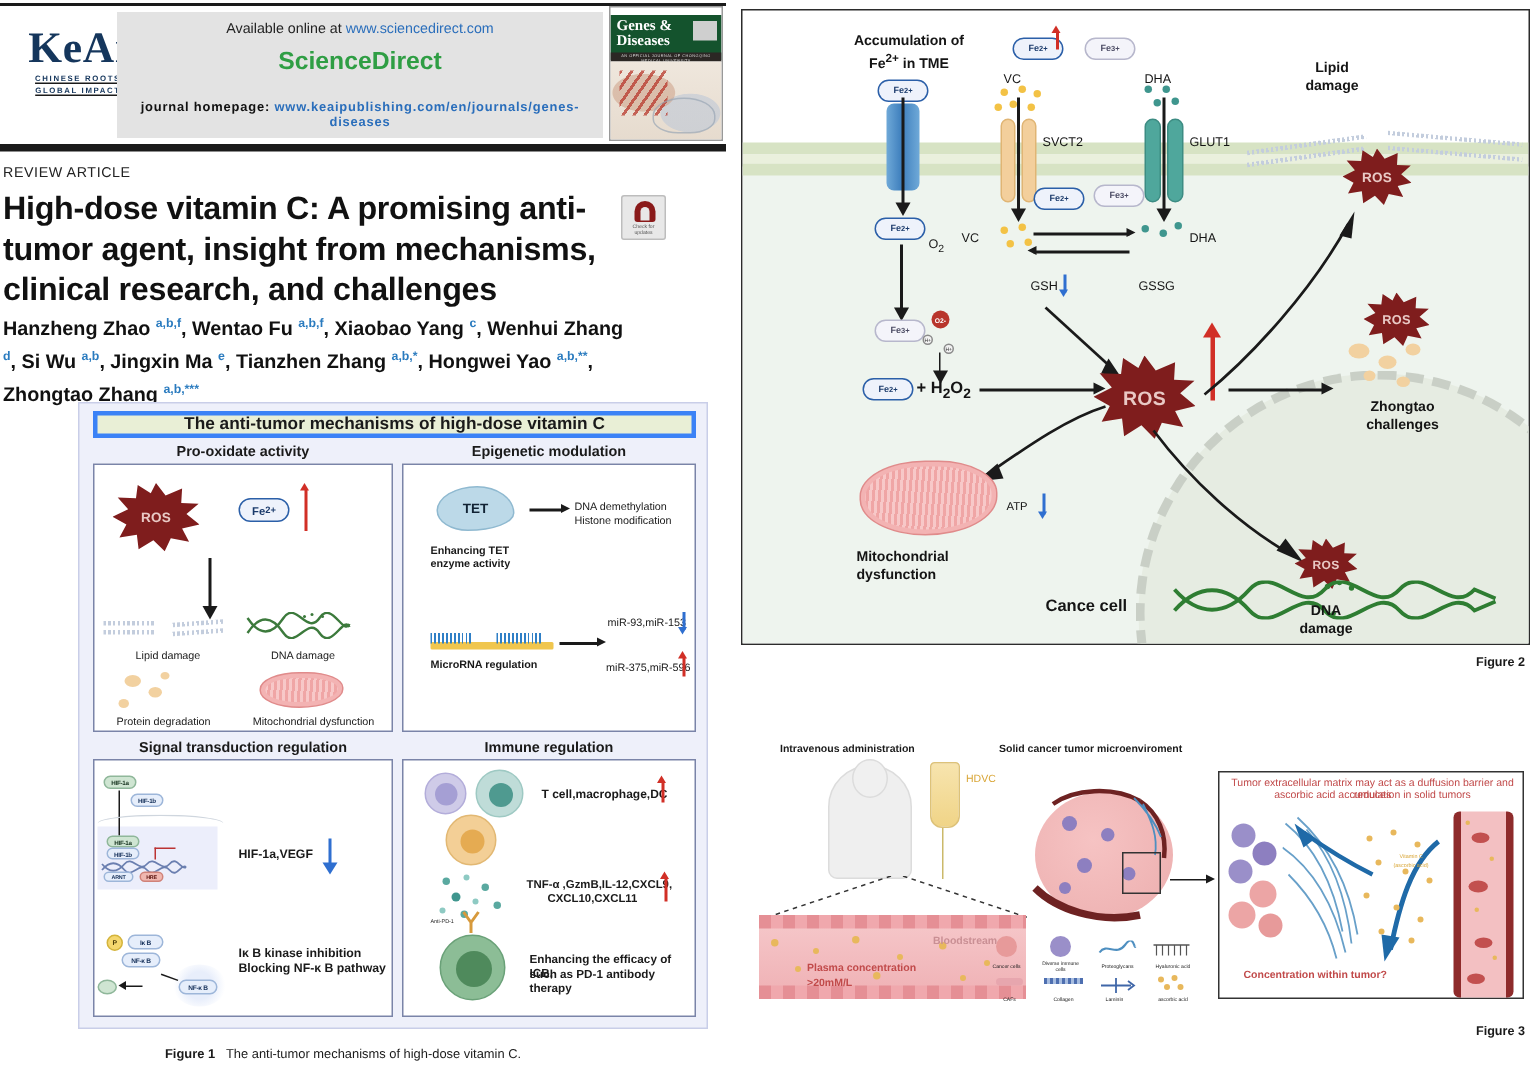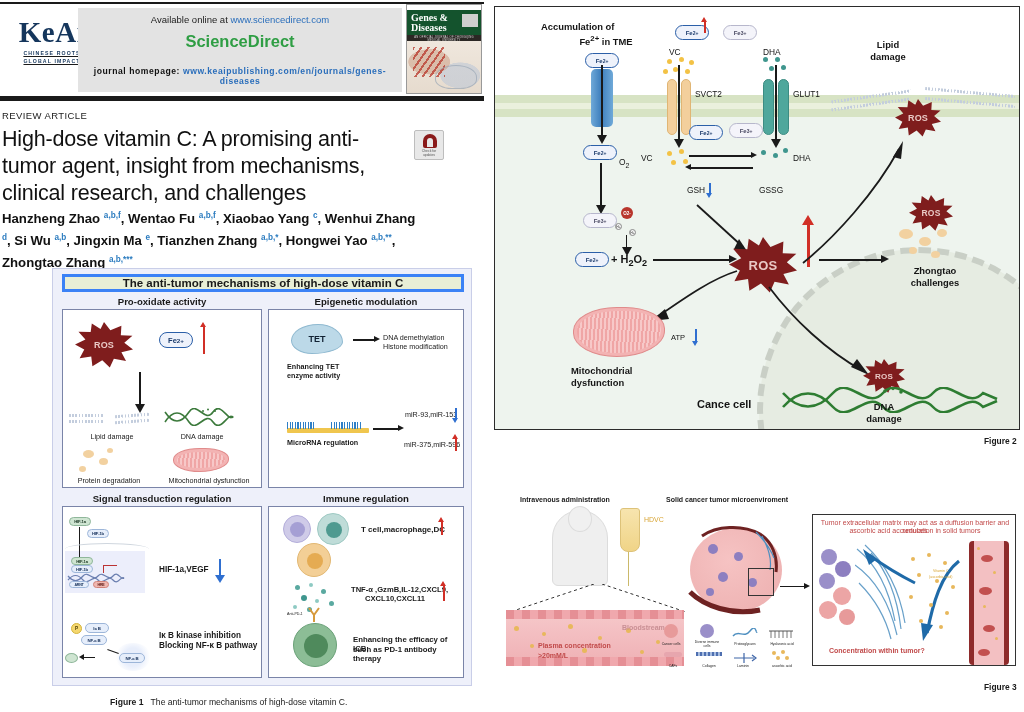--- a/index.html
+++ b/index.html
@@ -43,21 +43,21 @@
       radial-gradient(ellipse at 30% 40%, rgba(205,160,135,.55) 0 28%, transparent 29%),
       radial-gradient(ellipse at 72% 66%, rgba(190,200,215,.6) 0 26%, transparent 27%),
       linear-gradient(#efe7dd,#e6dbce);
   }
   .cover-art:before { content:""; position:absolute; left:6px; top:6px; width:32px; height:30px;
       background:repeating-linear-gradient(125deg,#b8382c 0 2px, transparent 2px 6px); opacity:.75; }
   .cover-art:after { content:""; position:absolute; right:4px; bottom:4px; width:40px; height:22px; border:1px solid #9aa7b5; border-radius:50% 50% 40% 40%; opacity:.7; }
 
   
   .review-kicker { position:absolute; left:2px; top:110px; font-size:9.5px; letter-spacing:.4px; color:#222; }
-  .art-title { position:absolute; left:2px; top:126px; width:400px; font-size:21.5px; font-weight:400; line-height:27px; color:#111; letter-spacing:-.2px; }
+  .art-title { position:absolute; left:2px; top:126px; width:400px; font-size:21.5px; font-weight:700; line-height:27px; color:#111; letter-spacing:-.2px; }
   .crossmark { position:absolute; left:414px; top:130px; width:30px; height:30px; background:#e8e8e8; border:1px solid #bdbdbd; border-radius:2px; }
   .crossmark .cm-shape { position:absolute; left:8px; top:3px; width:14px; height:14px; background:#8a1a1a; border-radius:50% 50% 2px 2px; }
   .crossmark .cm-shape:after { content:""; position:absolute; left:4px; top:4px; width:6px; height:9px; background:#e8e8e8; border-radius:3px 3px 0 0; }
   .crossmark .cm-txt { position:absolute; left:0; bottom:2px; width:100%; text-align:center; font-size:3.4px; color:#555; line-height:4px; }
 
   .authors { position:absolute; left:2px; top:207px; width:420px; font-size:13.2px; font-weight:700; line-height:18.5px; color:#111; }
   .authors sup { color:#2a7bbf; font-weight:700; font-size:8.2px; }
 
   
   .fig1 { position:absolute; left:52px; top:268px; width:420px; height:418px; background:#eef0fa; border:1px solid #c9cee8; }
@@ -384,21 +384,21 @@
   <div class="right-col">
 
     <div class="fig2">
       <div class="fig2-cyto"></div>
       <div class="mem-band mem-a"></div>
       <div class="mem-band mem-b"></div>
       <div class="mem-band mem-c"></div>
       <div class="nucleus"></div>
       <div class="nuc-ring"></div>
 
-      <div class="f2lbl b" style="left:46px; top:14px; width:130px; text-align:left;">Accumulation of</div>
+      <div class="f2lbl b" style="left:46px; top:14px; width:130px; text-align:center;">Accumulation of</div>
       <div class="f2lbl b" style="left:46px; top:26px; width:130px; text-align:center;">Fe<sup>2+</sup> in TME</div>
       <div class="pill" style="left:90px; top:46px; width:34px; height:15px;">Fe<sup>2+</sup></div>
       <div class="channel ch-blue" style="left:96px; top:62px; width:22px; height:58px;"></div>
       <div class="vline" style="left:106px; top:58px; width:1.8px; height:74px;"></div>
       <div class="tri-dn-blk" style="left:102px; top:128px;"></div>
       <div class="pill" style="left:88px; top:138px; width:34px; height:15px;">Fe<sup>2+</sup></div>
       <div class="f2lbl" style="left:124px; top:150px;">O<sub>2</sub></div>
       <div class="vline" style="left:105px; top:156px; width:1.8px; height:46px;"></div>
       <div class="tri-dn-blk" style="left:101px; top:198px;"></div>
       <div class="pill grey" style="left:88px; top:206px; width:34px; height:15px;">Fe<sup>3+</sup></div>

